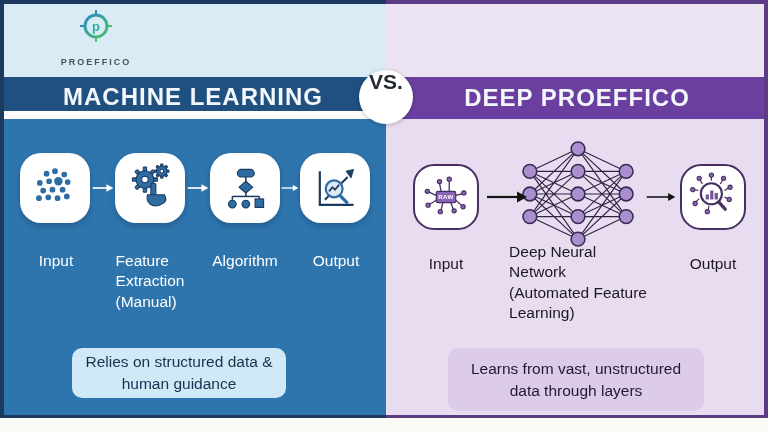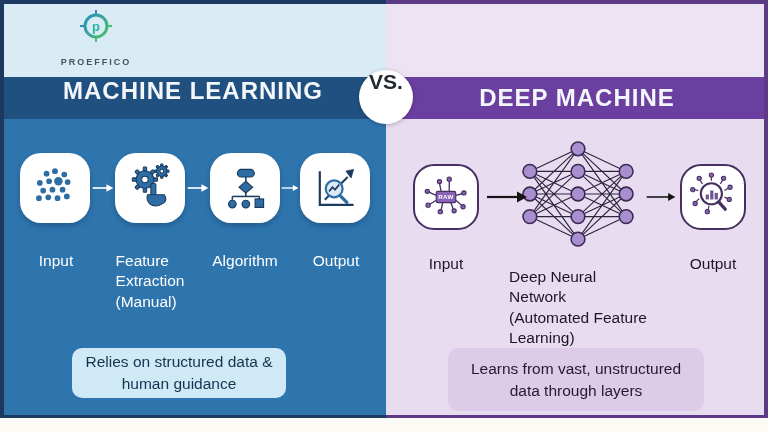--- a/index.html
+++ b/index.html
@@ -4,21 +4,21 @@
 <style>
   * { margin:0; padding:0; box-sizing:border-box; }
   body { font-family:"Liberation Sans", sans-serif; background:#fff; }
   #canvas { position:relative; width:768px; height:432px; overflow:hidden; background:#fff; }
   .abs { position:absolute; }
   section.layer { position:absolute; inset:0; }
 
   
   .left-topbar   { left:0;   top:0;   width:386px; height:77px;  background:var(--left-top-bg); }
   .right-topbar  { left:386px;top:0;  width:382px; height:77px;  background:var(--right-top-bg); }
-  .left-header   { left:0;   top:77px; width:386px; height:42px; background:var(--left-header-bg); display:flex; align-items:flex-start; justify-content:center; }
+  .left-header   { left:0;   top:77px; width:386px; height:34px; background:var(--left-header-bg); display:flex; align-items:flex-end; justify-content:center; }
   .right-header  { left:386px;top:77px;width:382px; height:42px; background:var(--right-header-bg); display:flex; align-items:center; justify-content:center; }
   .left-panel    { left:0;   top:119px; width:386px; height:299px; background:var(--left-panel-bg); }
   .right-panel   { left:386px;top:119px; width:382px; height:299px; background:var(--right-panel-bg); }
 
   .header-title { color:var(--header-text); font-size:24px; font-weight:bold; letter-spacing:1px; }
 
   
   .b-top-l { left:0; top:0; width:386px; height:4px; background:var(--navy-border); }
   .b-top-r { left:386px; top:0; width:382px; height:4px; background:var(--purple-border); }
   .b-left  { left:0; top:0; width:4px; height:418px; background:var(--navy-border); }
@@ -74,21 +74,21 @@
 <body>
 
 <div id="canvas">
 
   <div class="abs left-topbar"></div>
   <div class="abs right-topbar"></div>
   <div class="abs left-header">
     <span class="header-title">MACHINE LEARNING</span>
   </div>
   <div class="abs right-header">
-    <span class="header-title">DEEP MACHINE</span>
+    <span class="header-title">DEEP PROEFFICO</span>
   </div>
   <div class="abs left-panel"></div>
   <div class="abs right-panel"></div>
 
   <div class="abs brand">
     <svg width="34" height="34" viewBox="0 0 34 34" style="margin:0 auto;">
       <defs>
         <linearGradient id="lg" x1="0" y1="0" x2="1" y2="1">
           <stop offset="0" stop-color="#2a8fbf"></stop>
             <stop offset="1" stop-color="#49c06b"></stop>
@@ -328,21 +328,21 @@
     <svg class="abs arrow-k" style="left:486px; top:189px;" width="42" height="16" viewBox="0 0 42 16">
       <line x1="1" y1="8" x2="33" y2="8"></line>
         <polygon points="31,2.5 41,8 31,13.5"></polygon>
     </svg>
     <svg class="abs arrow-k" style="left:646px; top:189px;" width="30" height="16" viewBox="0 0 42 16">
       <line x1="1" y1="8" x2="33" y2="8"></line>
         <polygon points="31,2.5 41,8 31,13.5"></polygon>
     </svg>
 
     <div class="abs step-label right-lbl" style="left:446px; top:254px;">Input</div>
-    <div class="abs step-label right-lbl" style="left:578px; top:267px;">Deep Neural
+    <div class="abs step-label right-lbl" style="left:578px; top:242px;">Deep Neural
 Network
 (Automated Feature
 Learning)</div>
     <div class="abs step-label right-lbl" style="left:713px; top:254px;">Output</div>
 
     <div class="abs caption caption-right">Learns from vast, unstructured
 data through layers</div>
   </section>
 
   <div class="abs vs-circle">

